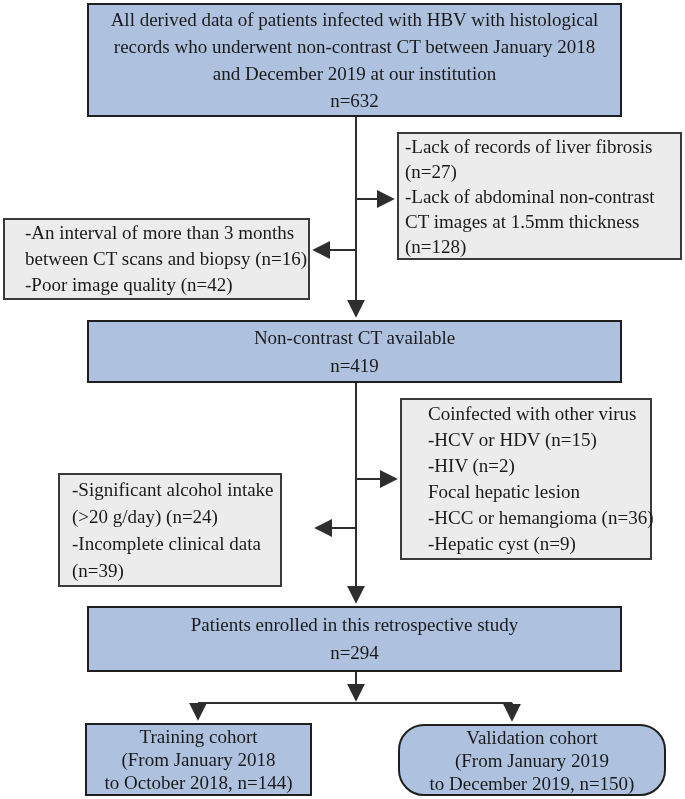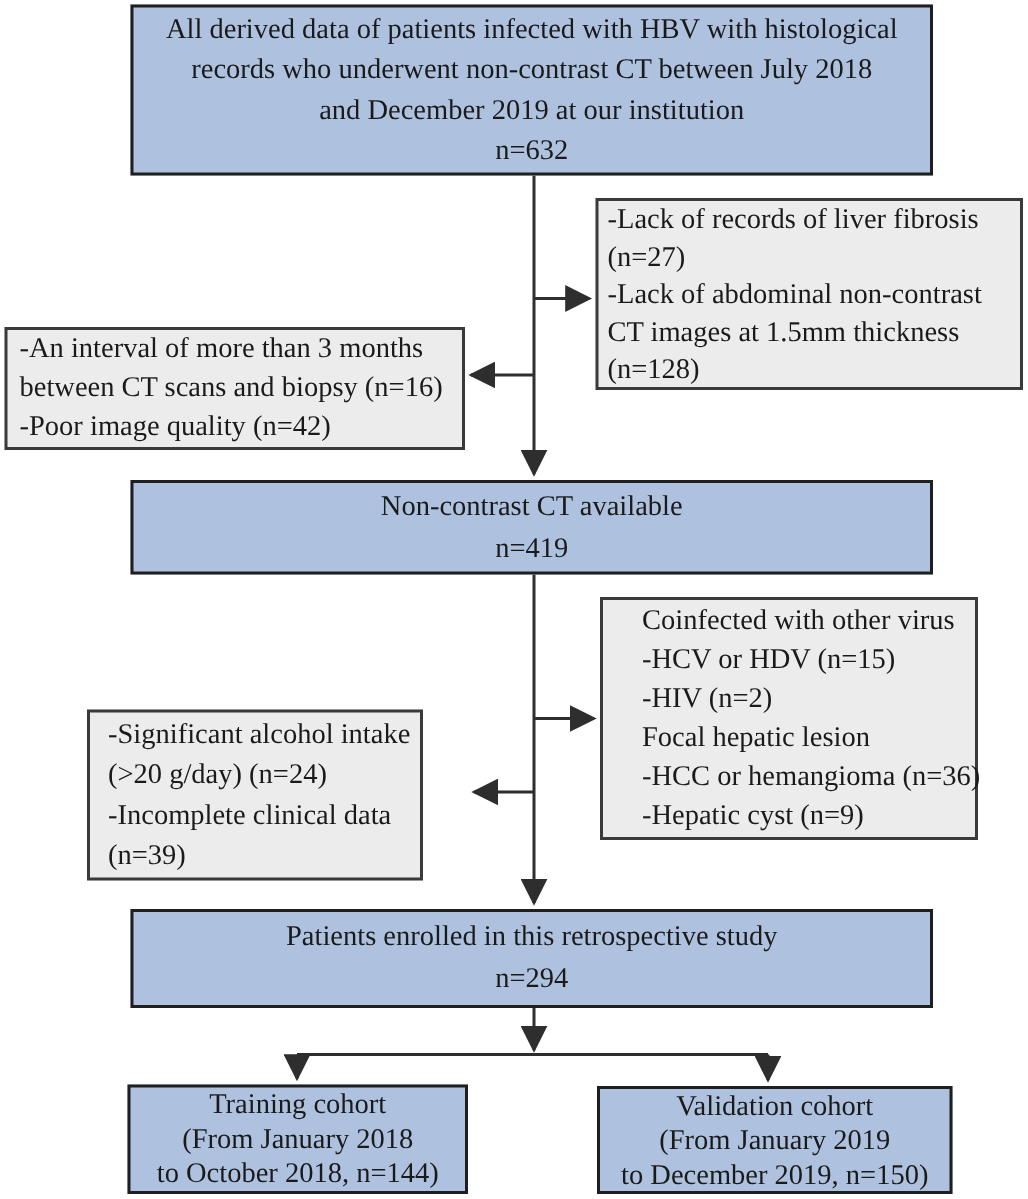--- a/index.html
+++ b/index.html
@@ -25,27 +25,27 @@
     border:2px solid var(--border_dark,#1f1f1f);
     text-align:center;
   }
   .gray {
     background:var(--gray_fill,#ececec);
     border:2px solid var(--border_gray,#3a3a3a);
     text-align:left;
   }
   .b-initial    { left:87px;  top:3px;   width:535px; height:114px; line-height:27px; }
   .b-excl1      { left:397px; top:132px; width:285px; height:128px; padding-left:6px; line-height:25px; }
-  .b-excl2      { left:3px;   top:218px; width:307px; height:82px;  padding-left:8px;  line-height:26px; }
+  .b-excl2      { left:3px;   top:218px; width:307px; height:82px;  padding-left:20px;  line-height:26px; }
   .b-ct         { left:87px;  top:320px; width:535px; height:63px;  line-height:28px; }
   .b-excl3      { left:400px; top:398px; width:252px; height:162px; padding-left:26px; line-height:26px; }
   .b-excl4      { left:58px;  top:473px; width:224px; height:114px; padding-left:12px; line-height:27px; }
   .b-enrolled   { left:87px;  top:606px; width:535px; height:66px;  line-height:28px; }
   .b-training   { left:85px;  top:723px; width:227px; height:73px;  line-height:23px; }
-  .b-validation { left:398px; top:724px; width:237px; height:72px;  line-height:23px; }
+  .b-validation { left:398px; top:724px; width:268px; height:72px;  line-height:23px;border-radius:26px; }
 </style>
 </head>
 <body>
 
 <div class="canvas">
 
   <svg class="connectors" viewBox="0 0 685 799" xmlns="http://www.w3.org/2000/svg" aria-hidden="true">
     <defs>
       <marker id="arrow" viewBox="0 0 10 10" refX="9" refY="5" markerWidth="9" markerHeight="9" orient="auto-start-reverse">
         <path d="M0,0 L10,5 L0,10 z" fill="currentColor"></path>
@@ -59,21 +59,21 @@
       <path d="M356,479 L396,479" marker-end="url(#arrow)"></path>
       <path d="M356,528 L316,528" marker-end="url(#arrow)"></path>
       <path d="M356,672 L356,700" marker-end="url(#arrow)"></path>
       <path d="M198,703 L512,703"></path>
       <path d="M198,703 L198,719" marker-end="url(#arrow)"></path>
       <path d="M512,703 L512,720" marker-end="url(#arrow)"></path>
     </g>
   </svg>
 
   <div class="box blue b-initial">All derived data of patients infected with HBV with histological
-records who underwent non-contrast CT between July 2018
+records who underwent non-contrast CT between January 2018
 and December 2019 at our institution
 n=632</div>
 
   <div class="box gray b-excl1">-Lack of records of liver fibrosis
 (n=27)
 -Lack of abdominal non-contrast
 CT images at 1.5mm thickness
 (n=128)</div>
 
   <div class="box gray b-excl2">-An interval of more than 3 months

